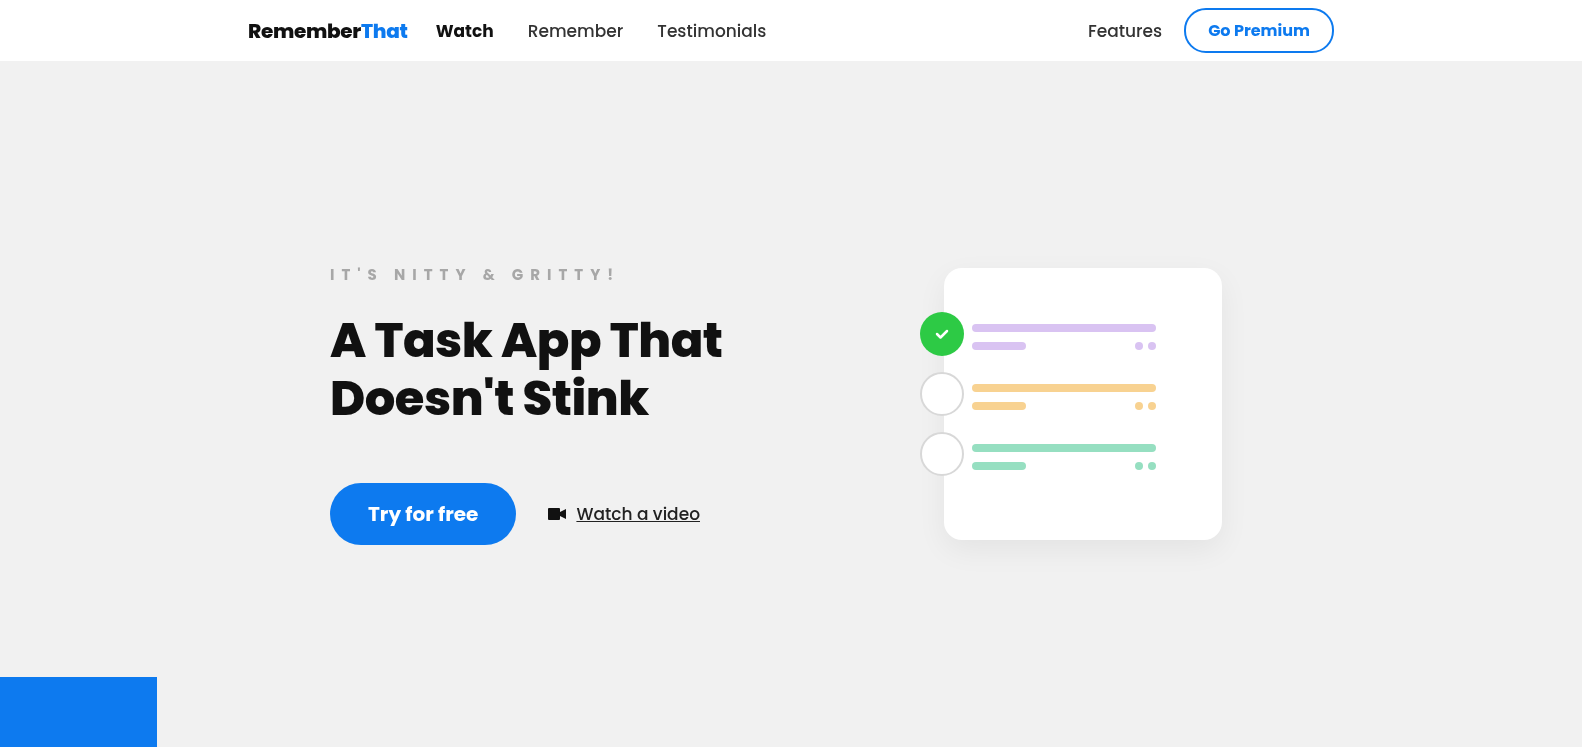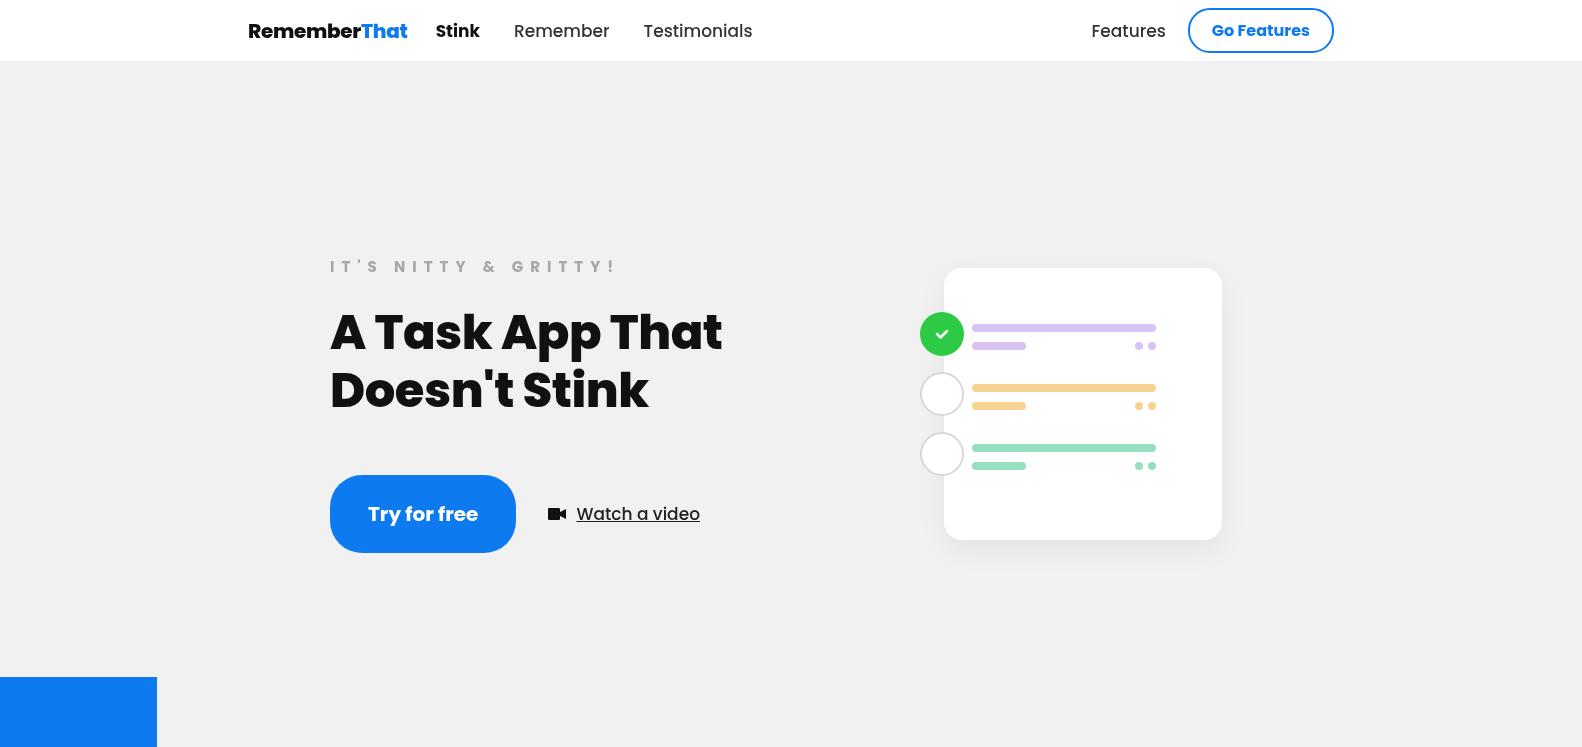--- a/index.html
+++ b/index.html
@@ -100,21 +100,21 @@
       display: flex;
       align-items: center;
       gap: 32px;
     }
     .try-free-btn {
       background: #0d7aef;
       color: #fff;
       border: none;
       font-weight: 700;
       font-size: 20px;
-      padding: 24px 38px;
+      padding: 16px 38px;
       border-radius: 32px;
       cursor: pointer;
       font-family: inherit;
     }
     .watch-video {
       display: flex;
       align-items: flex-end;
       gap: 10px;
       cursor: pointer;
     }
@@ -207,28 +207,28 @@
   </style>
 </head>
 <body>
 
 <header class="header">
   <div class="header-left">
     <div class="logo">
       <span class="logo-first">Remember</span><span class="logo-second">That</span>
     </div>
     <nav class="nav-links">
-      <a class="nav-link active">Stink</a>
+      <a class="nav-link active">Watch</a>
       <a class="nav-link">Remember</a>
       <a class="nav-link">Testimonials</a>
     </nav>
   </div>
   <div class="header-right">
     <a class="nav-link">Features</a>
-    <button class="go-premium-btn">Go Features</button>
+    <button class="go-premium-btn">Go Premium</button>
   </div>
 </header>
 
 <section class="hero">
   <div class="hero-content">
     <div class="tagline">IT'S NITTY &amp; GRITTY!</div>
     <h1 class="hero-title">A Task App That Doesn't Stink</h1>
     <div class="hero-actions">
       <button class="try-free-btn">Try for free</button>
       <div class="watch-video">

